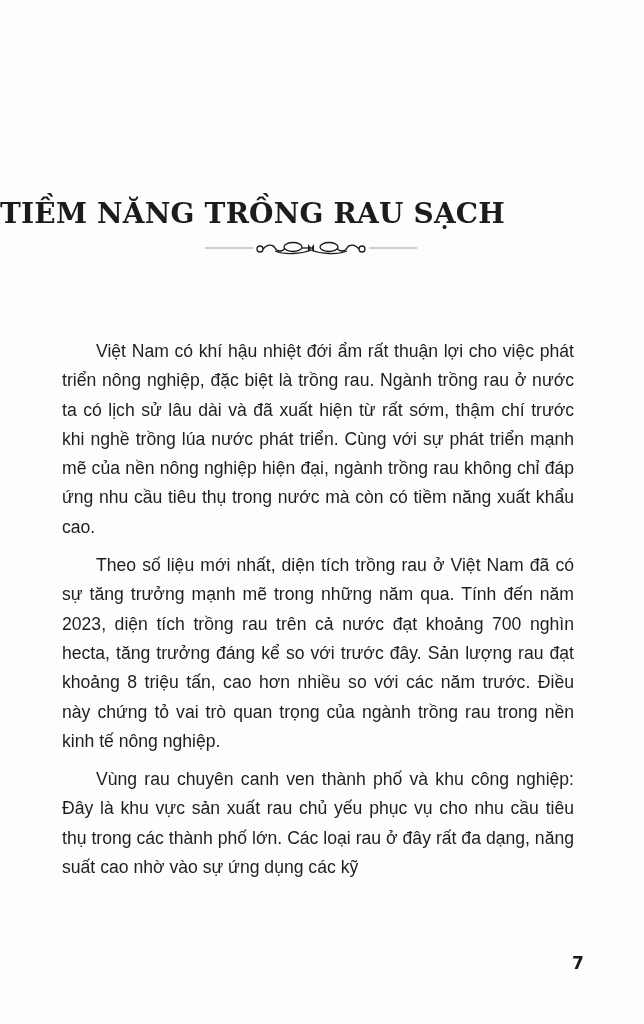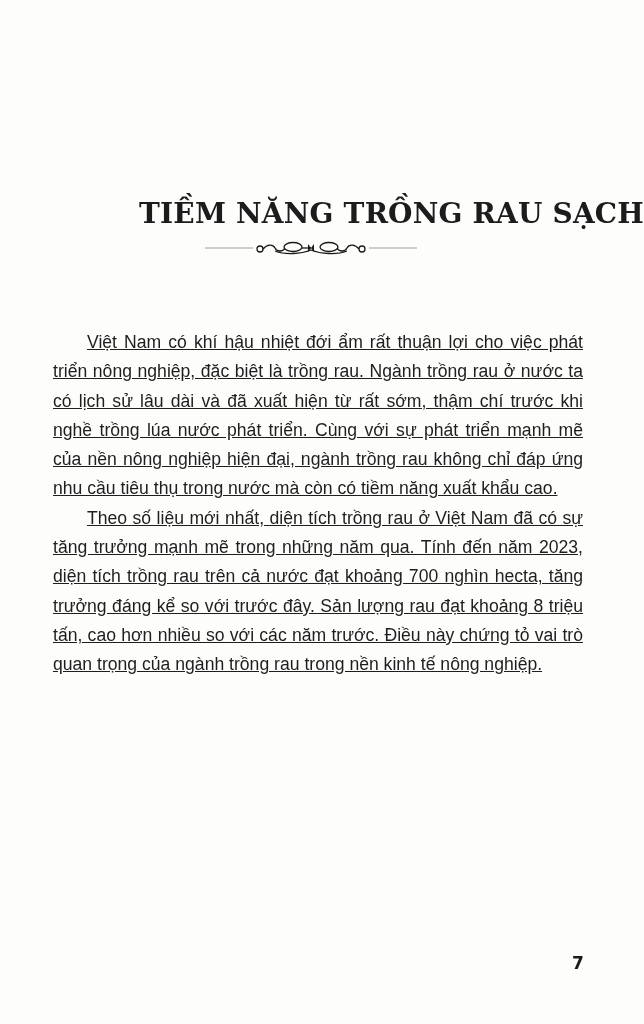--- a/index.html
+++ b/index.html
@@ -13,21 +13,21 @@
       position: relative;
       overflow: hidden;
       background: #fdfdfc;
       color: #1a1a1a;
     }
     .page-title {
       position: absolute;
       left: 0;
       width: 644px;
       top: 196px;
-      text-align: right;
+      text-align: left;
       font-family: "DejaVu Serif", serif;
       font-weight: bold;
       font-size: 28px;
       letter-spacing: 0.2px;
       color: #1c1c1c;
       margin: 0;
       line-height: 36px;
       white-space: nowrap;
     }
     .ornament {
@@ -42,24 +42,23 @@
       left: 53px;
       width: 530px;
       top: 328px;
       font-family: "Liberation Sans", sans-serif;
       font-size: 17.6px;
       line-height: 29.3px;
       color: #1e1e1e;
       text-align: justify;
     }
     .body-text p {
-      margin: 0;
+      margin: 9px;
       text-indent: 34px;
       text-align: justify;
-      text-decoration: underline;
     }
     .body-text p + p {
       margin-top: 0;
     }
     .body-text h2 {
       margin: 10px 0 6px 0;
       font-family: "Liberation Sans", sans-serif;
       font-weight: bold;
       font-size: 17.6px;
       line-height: 29.3px;
@@ -92,15 +91,16 @@
     <path d="M132 8 C134 12, 140 12, 142 8 C144 4, 150 4, 154 9"></path>
     <circle cx="157" cy="9" r="3"></circle>
     <path d="M70 11 C80 15, 96 14, 106 10 C116 14, 132 15, 142 11"></path>
   </g>
   <path d="M103 4 L106 8 L109 4 L109 12 L106 8 L103 12 Z" fill="#1a1a1a"></path>
 </svg>
 
 <div class="body-text">
   <p>Việt Nam có khí hậu nhiệt đới ẩm rất thuận lợi cho việc phát triển nông nghiệp, đặc biệt là trồng rau. Ngành trồng rau ở nước ta có lịch sử lâu dài và đã xuất hiện từ rất sớm, thậm chí trước khi nghề trồng lúa nước phát triển. Cùng với sự phát triển mạnh mẽ của nền nông nghiệp hiện đại, ngành trồng rau không chỉ đáp ứng nhu cầu tiêu thụ trong nước mà còn có tiềm năng xuất khẩu cao.</p>
   <p>Theo số liệu mới nhất, diện tích trồng rau ở Việt Nam đã có sự tăng trưởng mạnh mẽ trong những năm qua. Tính đến năm 2023, diện tích trồng rau trên cả nước đạt khoảng 700 nghìn hecta, tăng trưởng đáng kể so với trước đây. Sản lượng rau đạt khoảng 8 triệu tấn, cao hơn nhiều so với các năm trước. Điều này chứng tỏ vai trò quan trọng của ngành trồng rau trong nền kinh tế nông nghiệp.</p>
+  <p>Vùng rau chuyên canh ven thành phố và khu công nghiệp: Đây là khu vực sản xuất rau chủ yếu phục vụ cho nhu cầu tiêu thụ trong các thành phố lớn. Các loại rau ở đây rất đa dạng, năng suất cao nhờ vào sự ứng dụng các kỹ</p>
 </div>
 
 <div class="page-number">7</div>
 
 </body></html>

